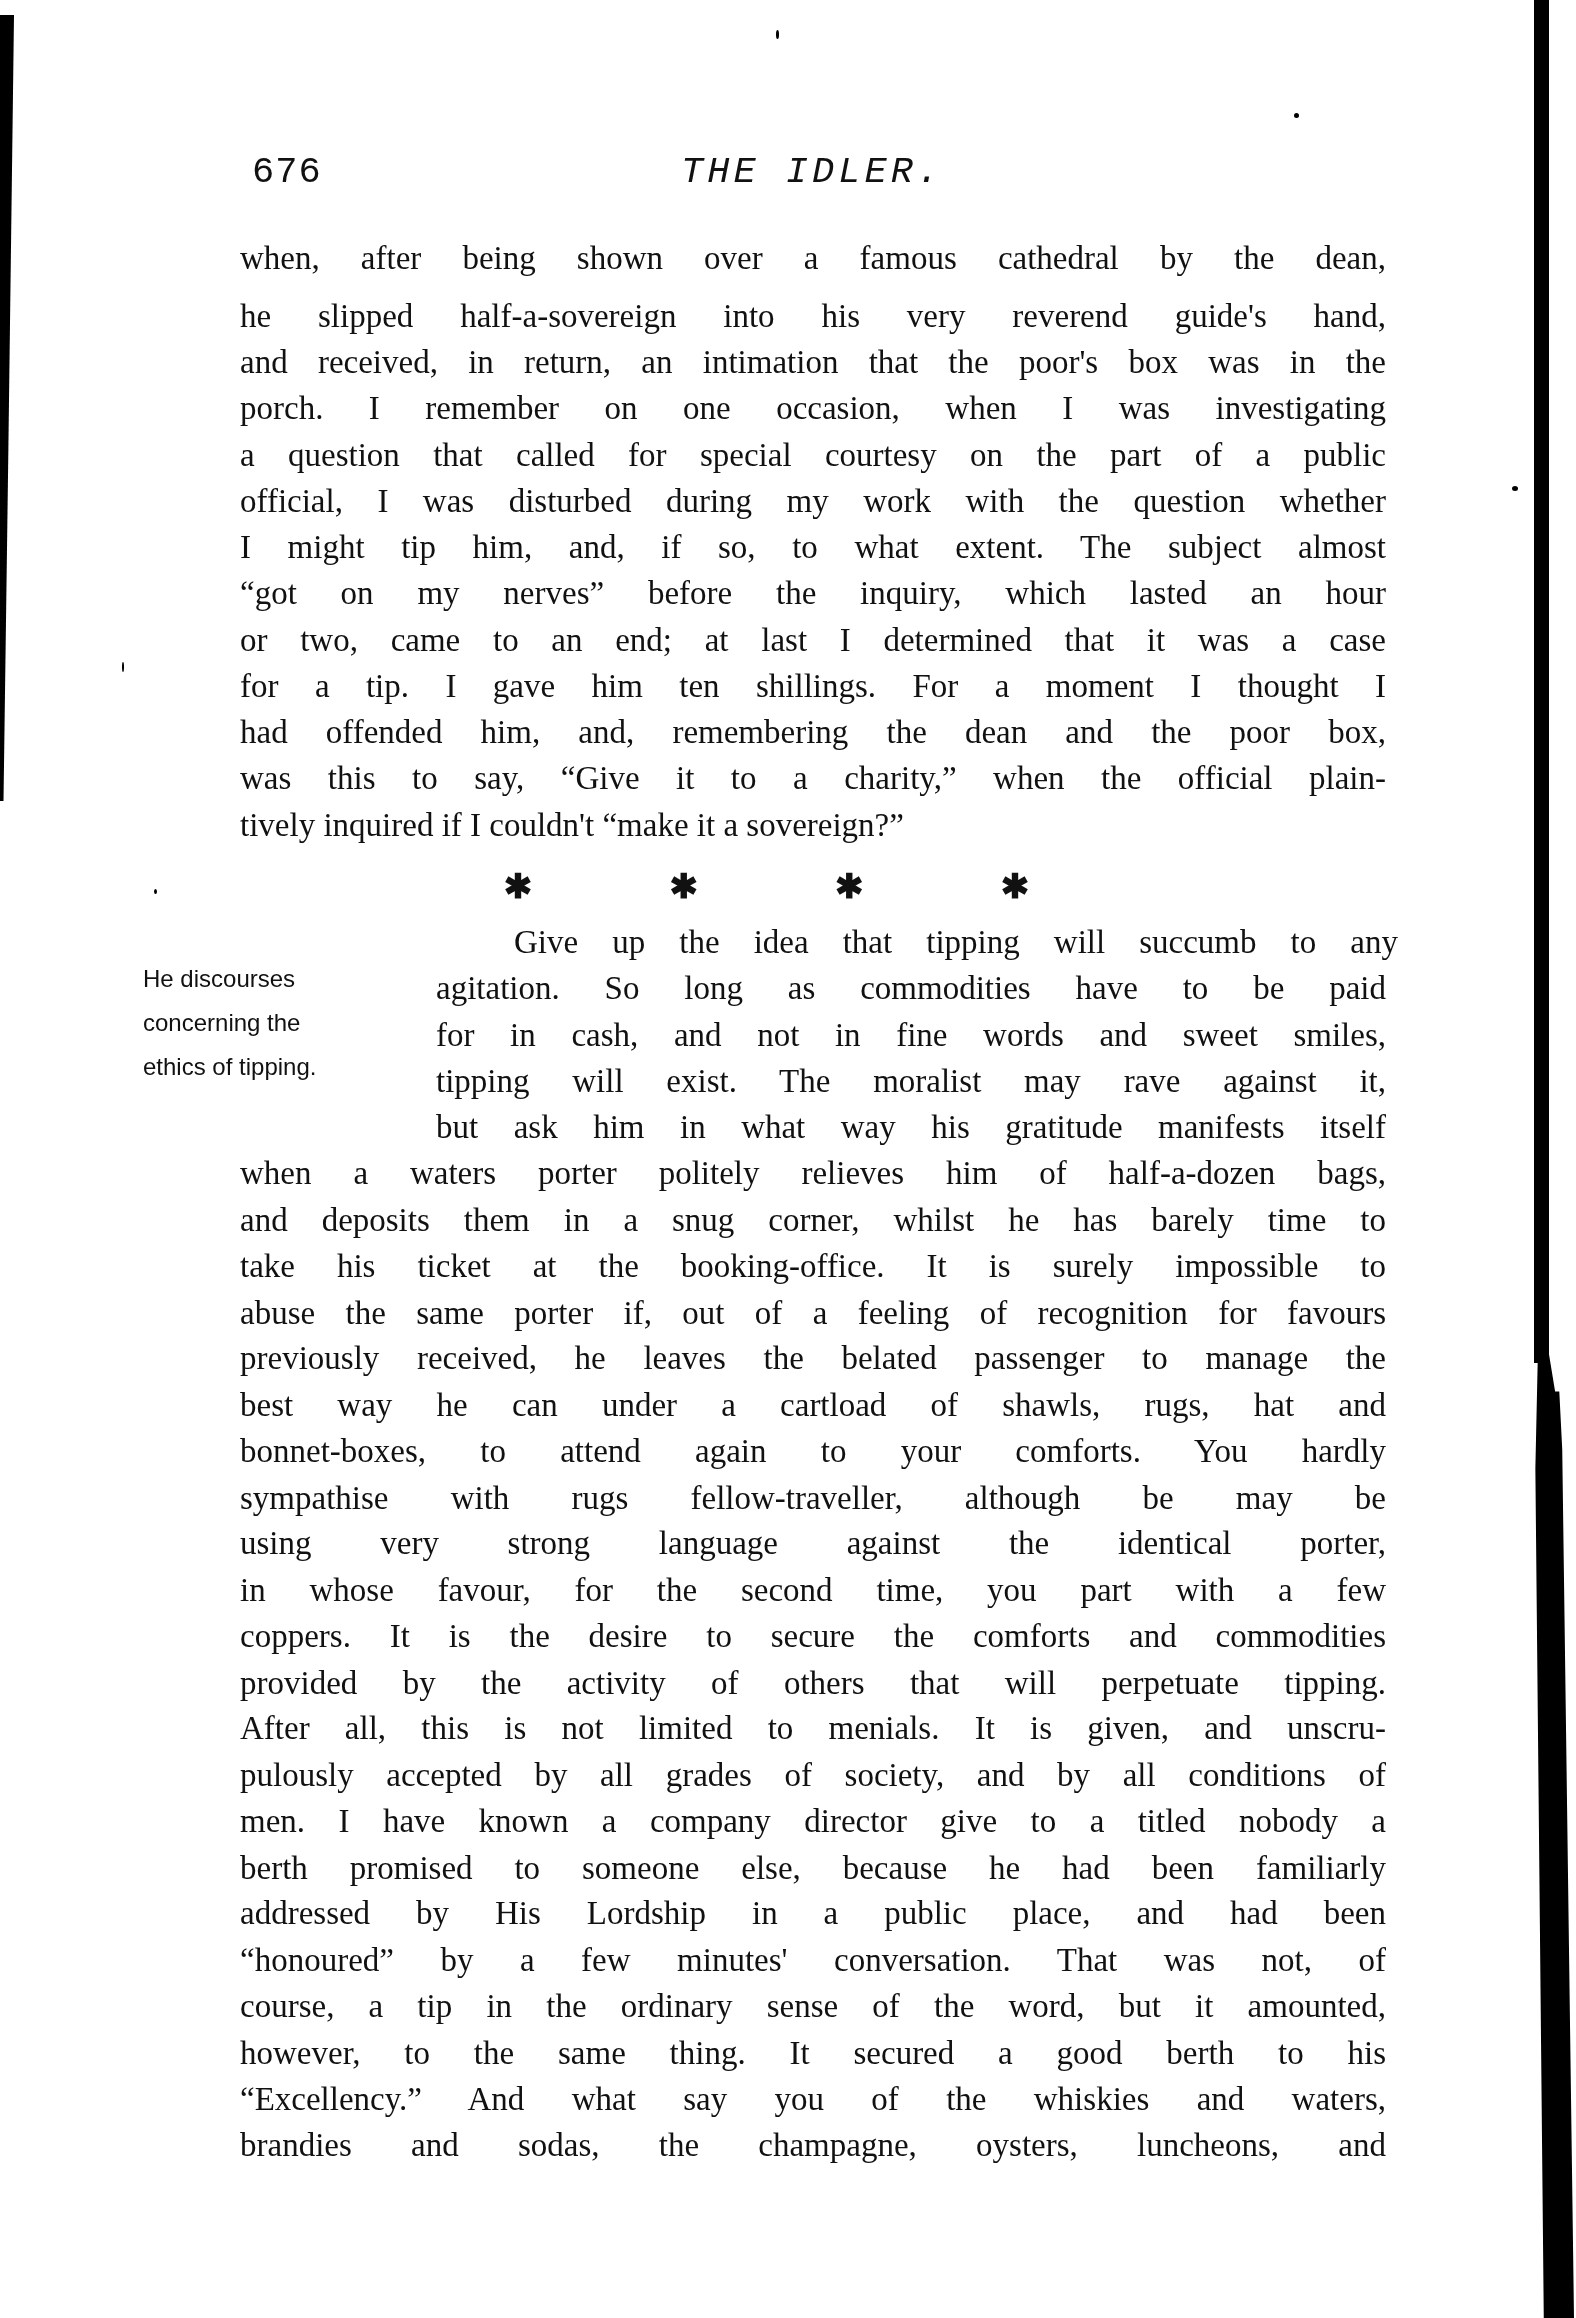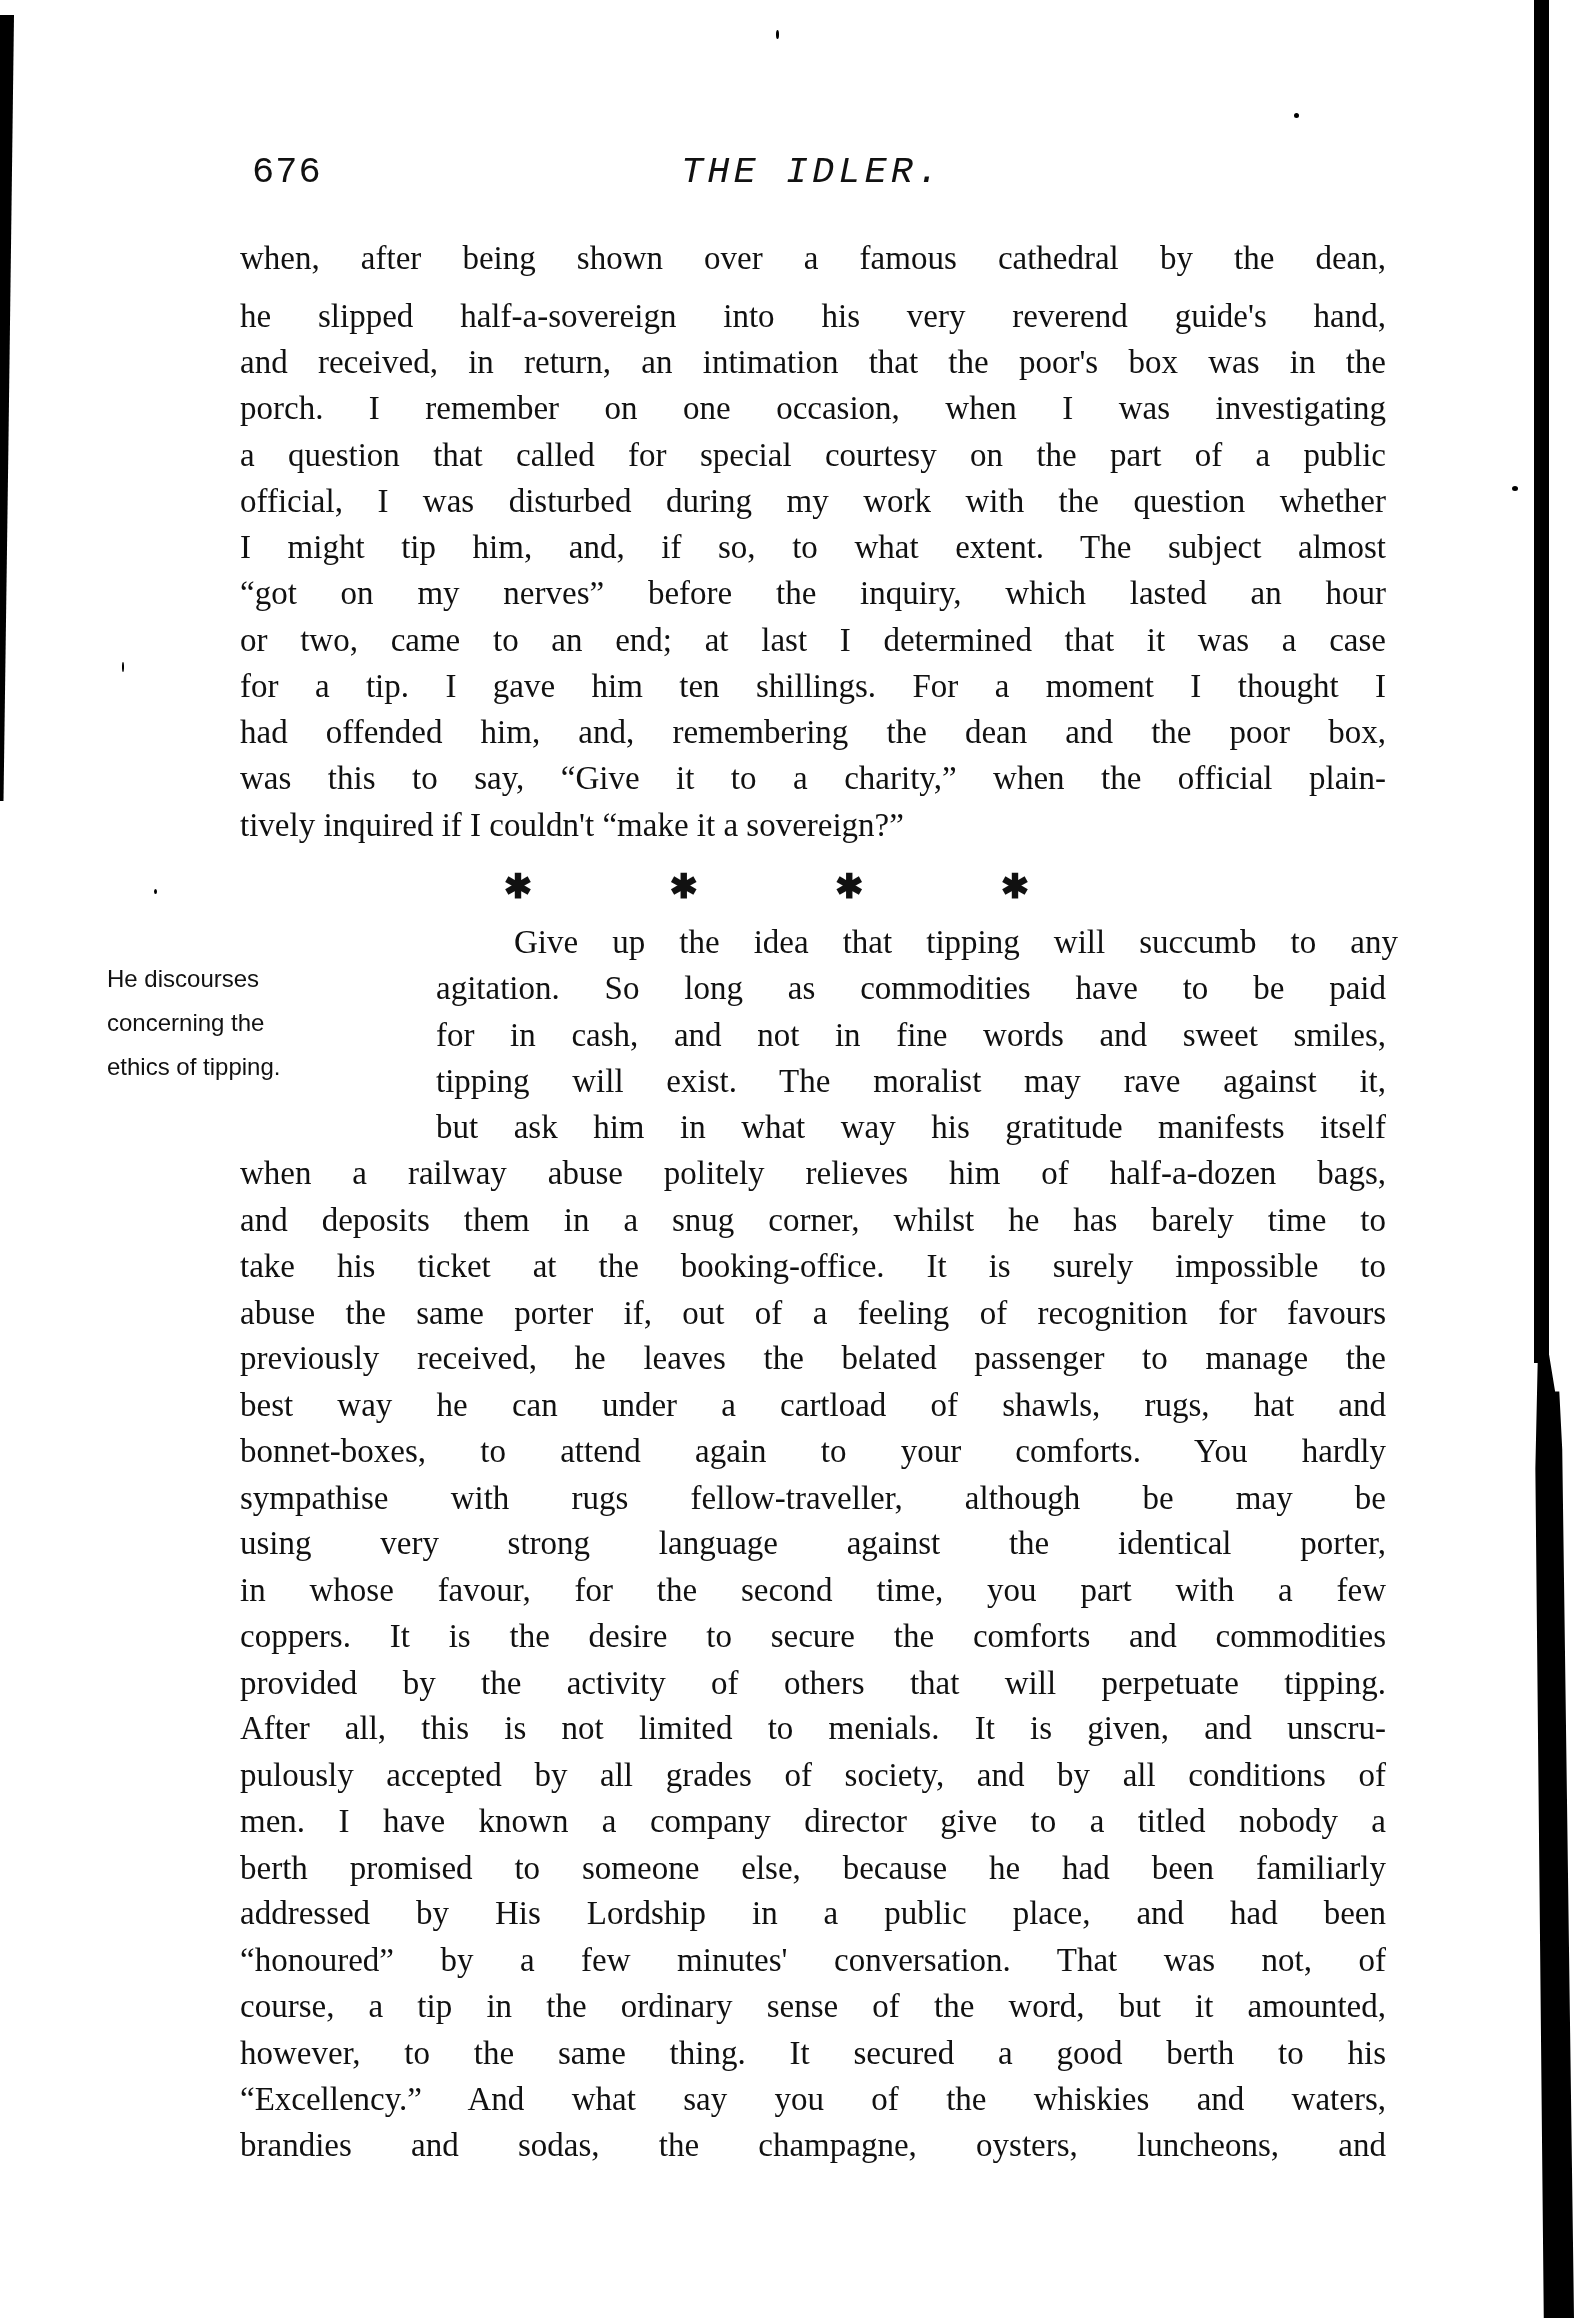--- a/index.html
+++ b/index.html
@@ -40,21 +40,21 @@
   .first-indent { left: 502px; width: 884px; margin-left: 12px; }
   .stars {
     position: absolute; top: 866px; left: 498px; width: 537px; height: 44px;
     display: flex; justify-content: space-between; font-size: 34px; font-weight: bold;
   }
   .stars span { width: 40px; text-align: center; }
   .sidenote {
     position: absolute; left: 107px; top: 957px; width: 299px;
     font-family: "Liberation Sans", "DejaVu Sans", sans-serif; font-size: 24px;
   }
-  .sidenote div { height: 44px; line-height: 44px; white-space: nowrap; }
+  .sidenote div { height: 44px; line-height: 44px; white-space: nowrap; margin-left: 36px; }
 </style>
 </head>
 <body>
 
 <div class="edge-left"></div>
 <div class="edge-right-top"></div>
 <div class="edge-right-bottom"></div>
 
 <div class="speck" style="left:776px;top:30px;width:3px;height:9px;"></div>
 <div class="speck" style="left:1294px;top:113px;width:5px;height:5px;"></div>
@@ -95,21 +95,21 @@
   <div>concerning the</div>
   <div>ethics of tipping.</div>
 </div>
 
 <div>
   <div class="line first-indent" style="top:922px">Give up the idea that tipping will succumb to any</div>
   <div class="line narrow" style="top:968px">agitation. So long as commodities have to be paid</div>
   <div class="line narrow" style="top:1015px">for in cash, and not in fine words and sweet smiles,</div>
   <div class="line narrow" style="top:1061px">tipping will exist. The moralist may rave against it,</div>
   <div class="line narrow" style="top:1107px">but ask him in what way his gratitude manifests itself</div>
-  <div class="line full" style="top:1153px">when a railway abuse politely relieves him of half-a-dozen bags,</div>
+  <div class="line full" style="top:1153px">when a waters porter politely relieves him of half-a-dozen bags,</div>
   <div class="line full" style="top:1200px">and deposits them in a snug corner, whilst he has barely time to</div>
   <div class="line full" style="top:1246px">take his ticket at the booking-office. It is surely impossible to</div>
   <div class="line full" style="top:1293px">abuse the same porter if, out of a feeling of recognition for favours</div>
   <div class="line full" style="top:1338px">previously received, he leaves the belated passenger to manage the</div>
   <div class="line full" style="top:1385px">best way he can under a cartload of shawls, rugs, hat and</div>
   <div class="line full" style="top:1431px">bonnet-boxes, to attend again to your comforts. You hardly</div>
   <div class="line full" style="top:1478px">sympathise with rugs fellow-traveller, although be may be</div>
   <div class="line full" style="top:1523px">using very strong language against the identical porter,</div>
   <div class="line full" style="top:1570px">in whose favour, for the second time, you part with a few</div>
   <div class="line full" style="top:1616px">coppers. It is the desire to secure the comforts and commodities</div>

